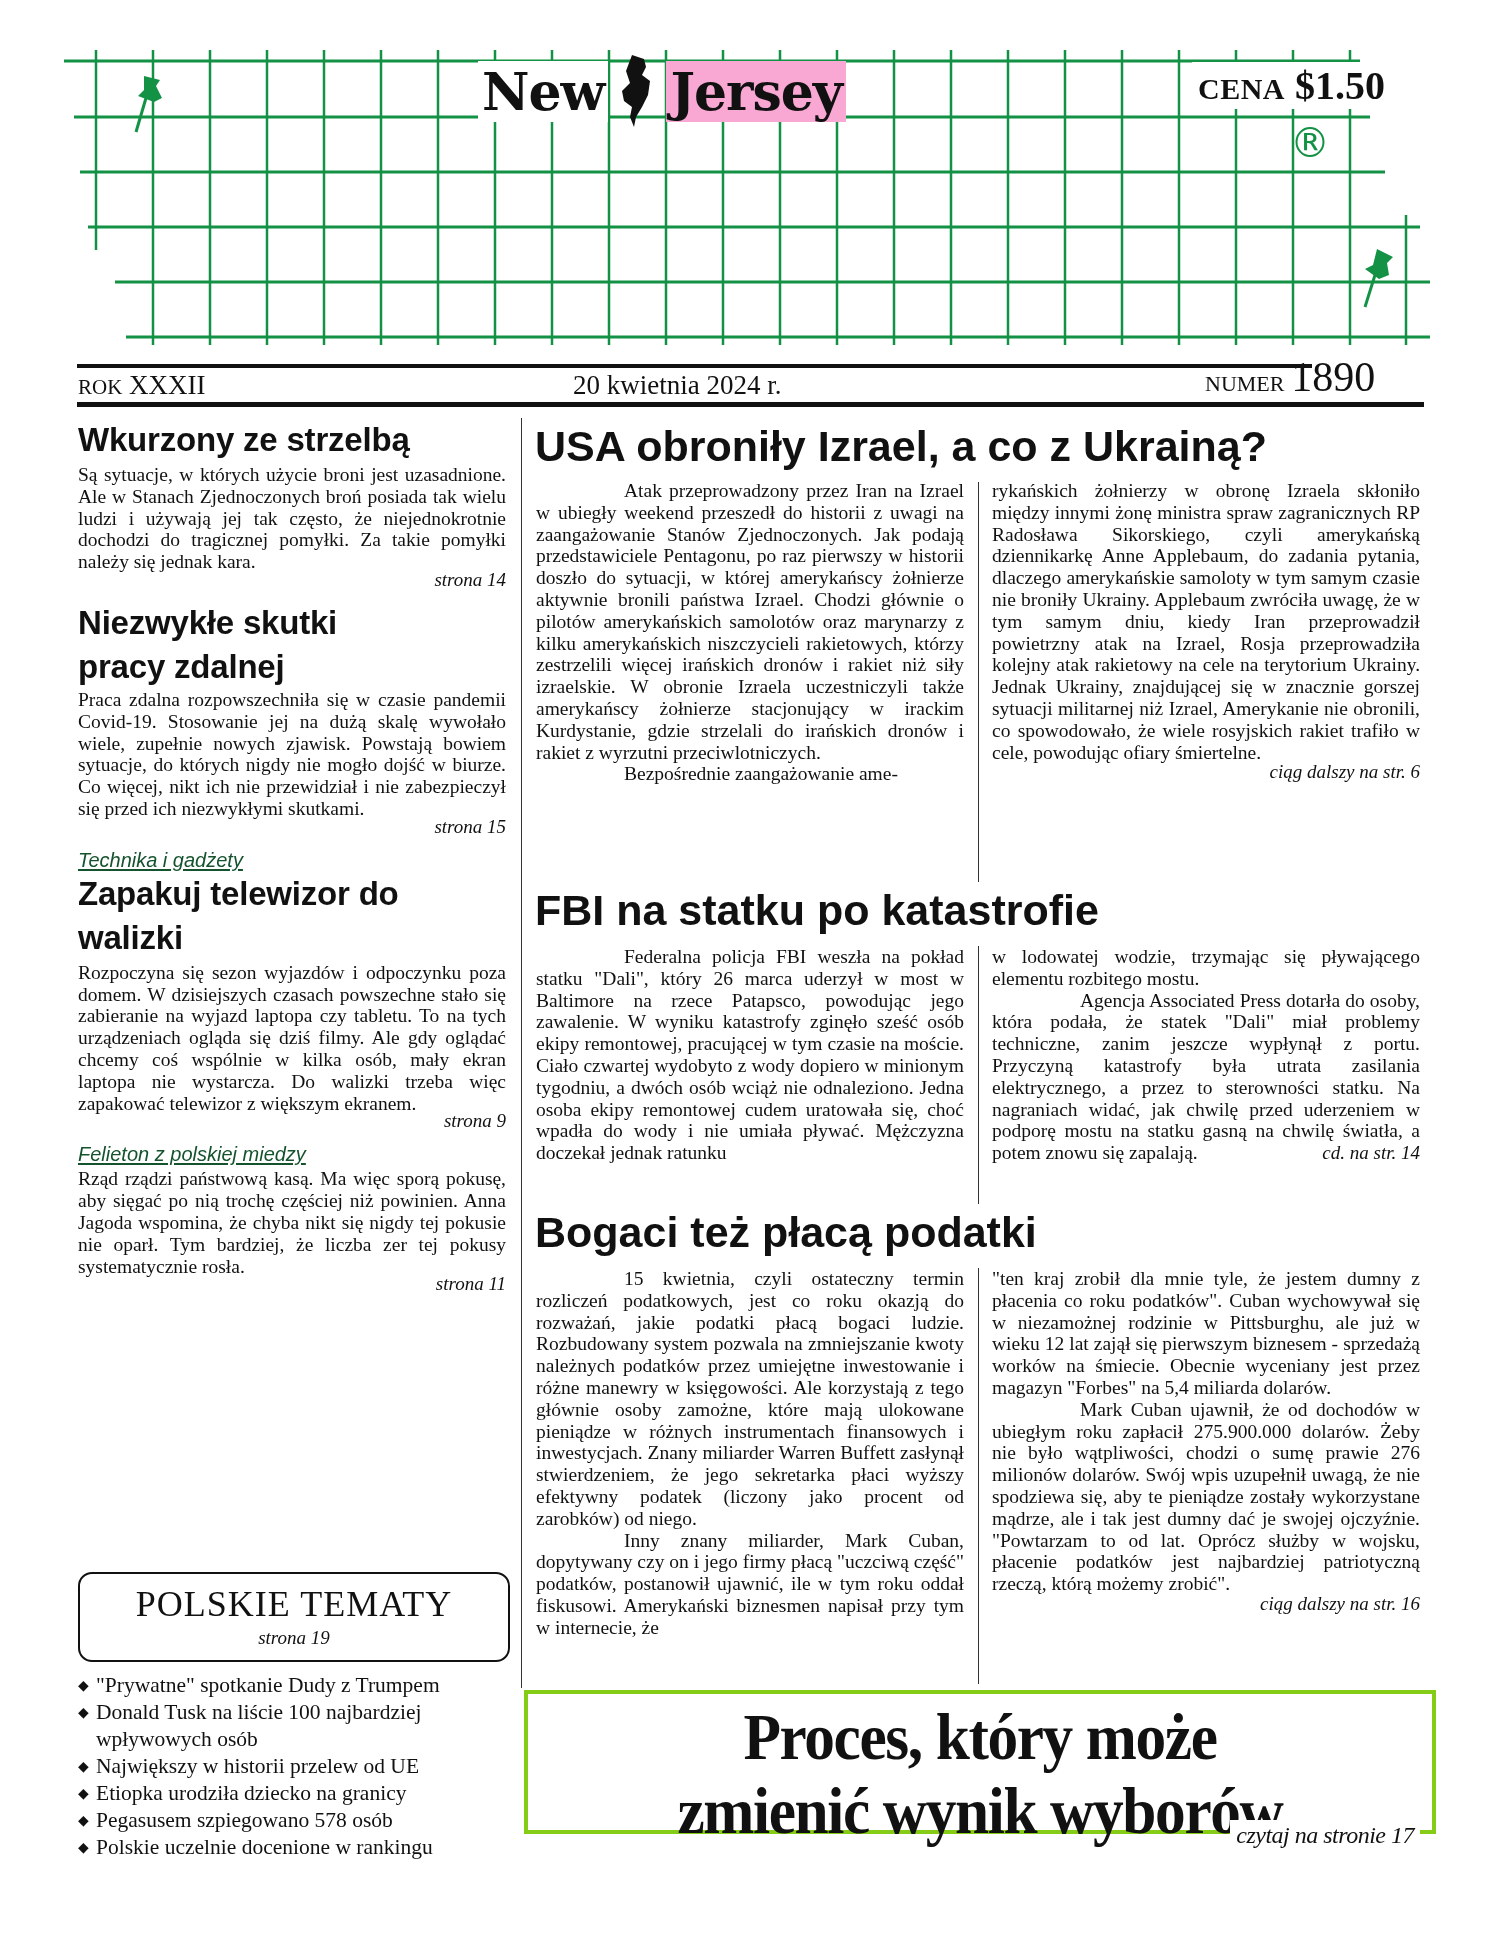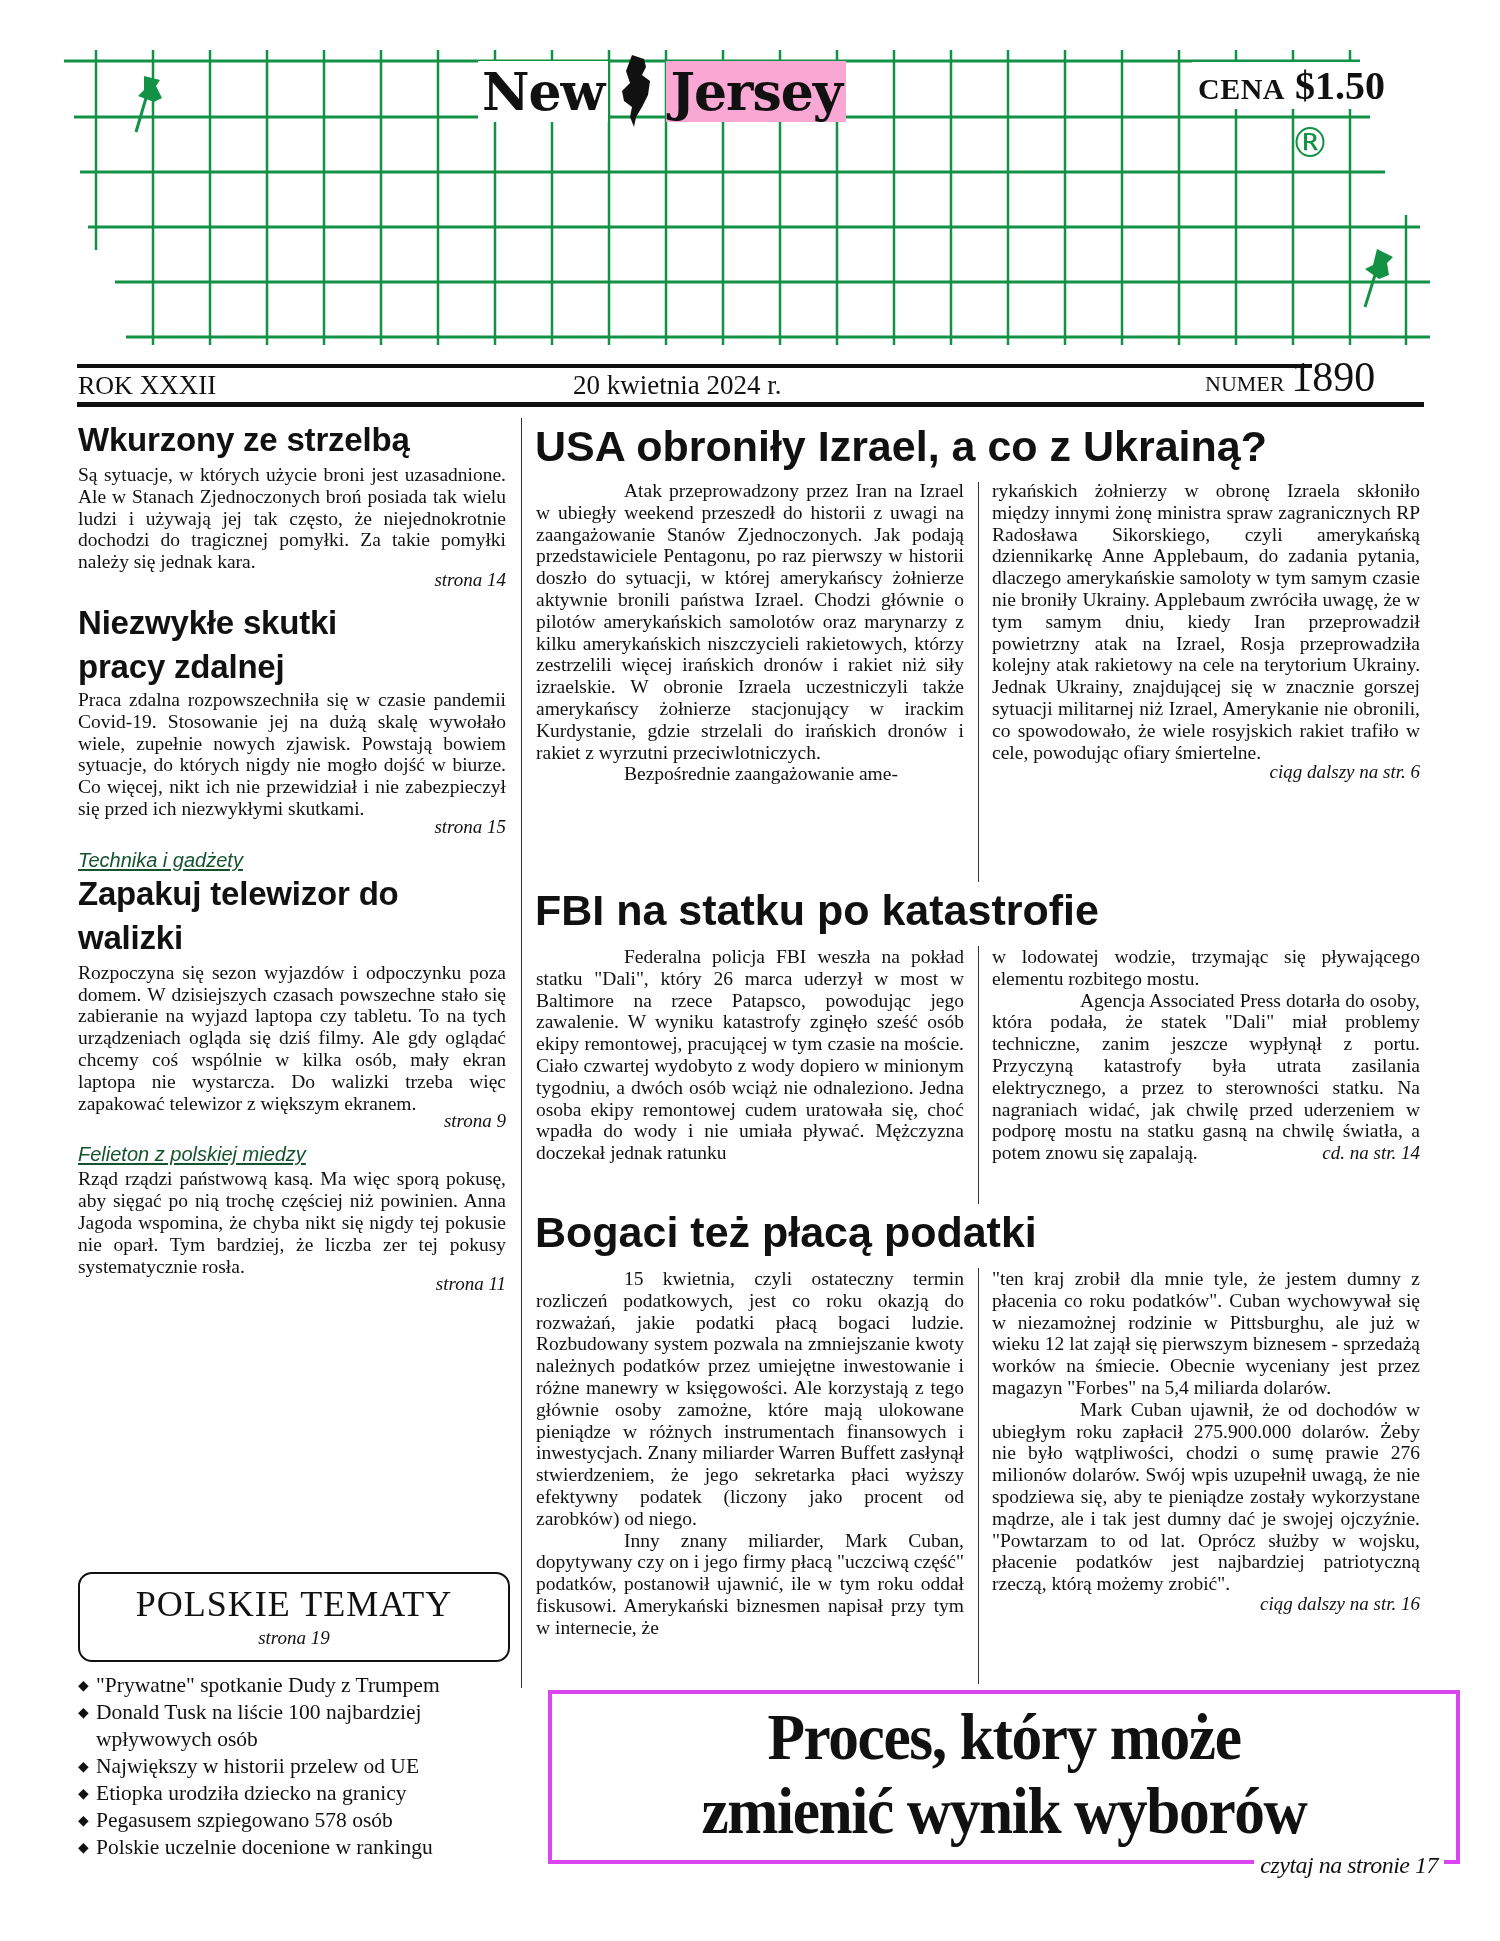--- a/index.html
+++ b/index.html
@@ -80,23 +80,22 @@
     position: absolute; left: 535px; font-family: "Liberation Sans", sans-serif;
     font-weight: bold; font-size: 43px; line-height: 52px; color: #111; white-space: nowrap;
   }
   .col { position: absolute; width: 428px; }
   .col .body-text { text-indent: 0; }
   .indent { text-indent: 88px; display: block; }
   .col-rule { position: absolute; width: 1px; background: #333; }
 
   
   .proces-box {
-    position: absolute; left: 524px; top: 1690px; width: 912px; height: 174px;
-    border: 4px solid #d946ef;
-    margin-left: 24px;
+    position: absolute; left: 524px; top: 1690px; width: 912px; height: 144px;
+    border: 4px solid #84cc16;
   }
   .proces-title {
     position: absolute; left: 0; top: 6px; width: 100%; text-align: center;
     font-family: "Liberation Serif", serif; font-weight: bold; font-size: 66px; line-height: 74px;
     color: #111; letter-spacing: -1.5px; transform: scaleX(0.93);
   }
   .proces-ref {
     position: absolute; right: 12px; bottom: -20px; background: #fff; padding: 0 6px;
     font-family: "Liberation Serif", serif; font-style: italic; font-size: 24px; line-height: 30px;
     letter-spacing: -0.5px;
@@ -168,21 +167,21 @@
   <div class="price" style="background:#fff;padding:0 6px;">
     <span class="sc" style="text-transform:uppercase;">Cena</span>
     <span>$1.50</span>
   </div>
 
   <div class="reg">®</div>
 </div>
 
 <div class="folio-top"></div>
 <div class="folio rok">
-  <span class="sc" style="text-transform:uppercase;font-size:26px;">Rok</span>
+  <span class="sc" style="text-transform:uppercase;font-size:21px;">Rok</span>
   <span>XXXII</span>
 </div>
 <div class="folio date">20 kwietnia 2024 r.</div>
 <div class="folio numer">
   <span class="sc" style="text-transform:uppercase;font-size:22px;">Numer</span>
   <span class="big">1890</span>
 </div>
 <div class="folio-bottom"></div>
 
 <div class="left-rule"></div>

